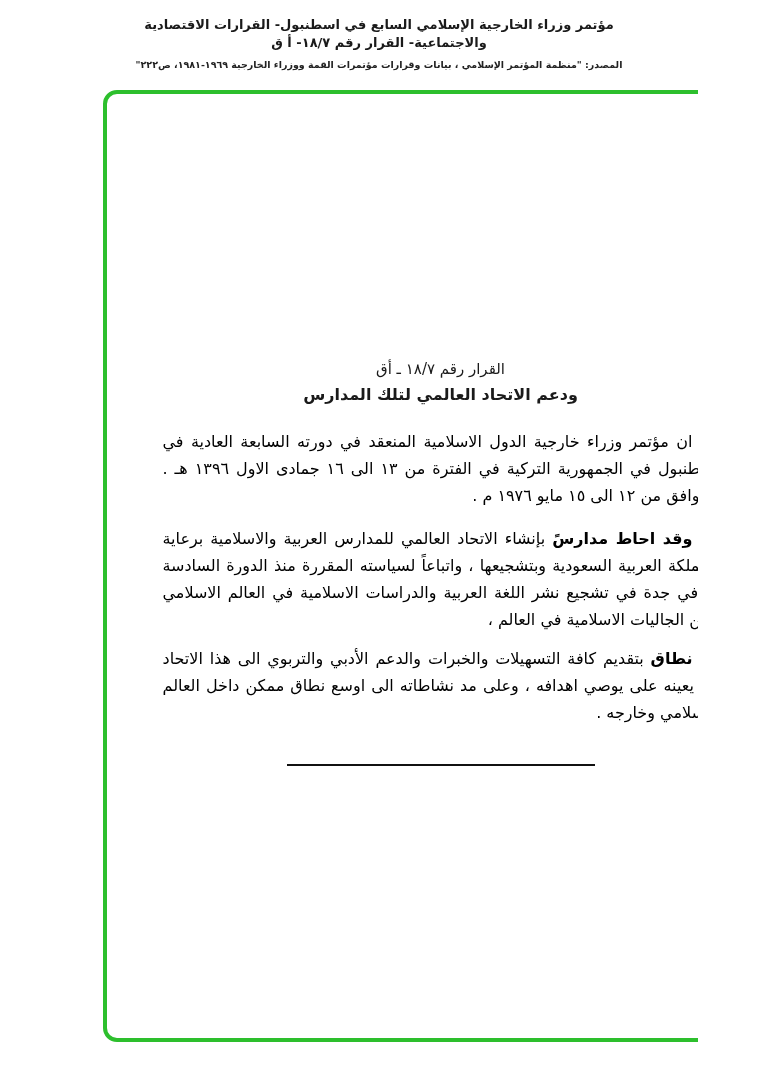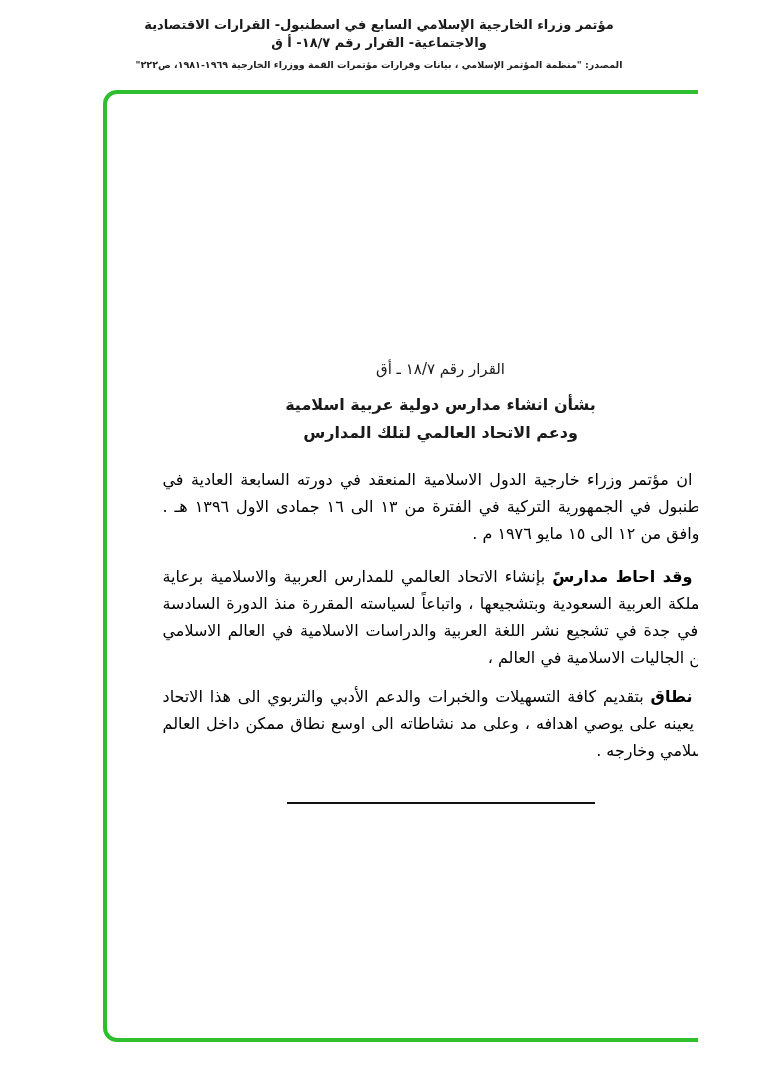--- a/index.html
+++ b/index.html
@@ -94,21 +94,20 @@
   <div class="header">
     <div class="header-line1">مؤتمر وزراء الخارجية الإسلامي السابع في اسطنبول- القرارات الاقتصادية والاجتماعية- القرار رقم ١٨/٧- أ ق</div>
     <div class="header-line2">المصدر: "منظمة المؤتمر الإسلامي ، بيانات وقرارات مؤتمرات القمة ووزراء الخارجية ١٩٦٩-١٩٨١، ص٢٢٢"</div>
   </div>
 
   <div class="frame">
     <div class="content">
 
       <div class="title">القرار رقم ١٨/٧ ـ أق</div>
 
-      <div class="subtitle subtitle-1">بشأن انشاء مدارس دولية عربية اسلامية</div>
 
       <div class="subtitle subtitle-2">ودعم الاتحاد العالمي لتلك المدارس</div>
 
       <p class="para para-1"><span>ان مؤتمر وزراء خارجية الدول الاسلامية المنعقد في دورته السابعة العادية في اسطنبول في الجمهورية التركية في الفترة من ١٣ الى ١٦ جمادى الاول ١٣٩٦ هـ .  الموافق من ١٢ الى ١٥ مايو ١٩٧٦ م .</span></p>
 
       <p class="para para-2"><b class="lead">وقد احاط مدارسً</b><span> بإنشاء الاتحاد العالمي للمدارس العربية والاسلامية برعاية المملكة العربية السعودية وبتشجيعها ، واتباعاً لسياسته المقررة منذ الدورة السادسة له في جدة في تشجيع نشر اللغة العربية والدراسات الاسلامية في العالم الاسلامي وبين الجاليات الاسلامية في العالم ،</span></p>
 
       <p class="para para-3"><b class="lead">نطاق</b><span> بتقديم كافة التسهيلات والخبرات والدعم الأدبي والتربوي الى هذا الاتحاد بما يعينه على يوصي اهدافه ، وعلى مد نشاطاته الى اوسع نطاق ممكن داخل العالم الاسلامي وخارجه .</span></p>
 
       <div class="divider"></div>

